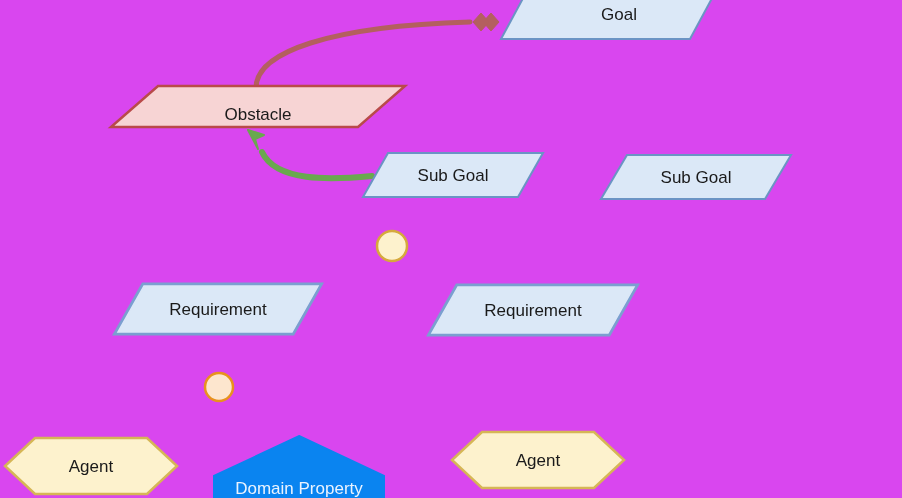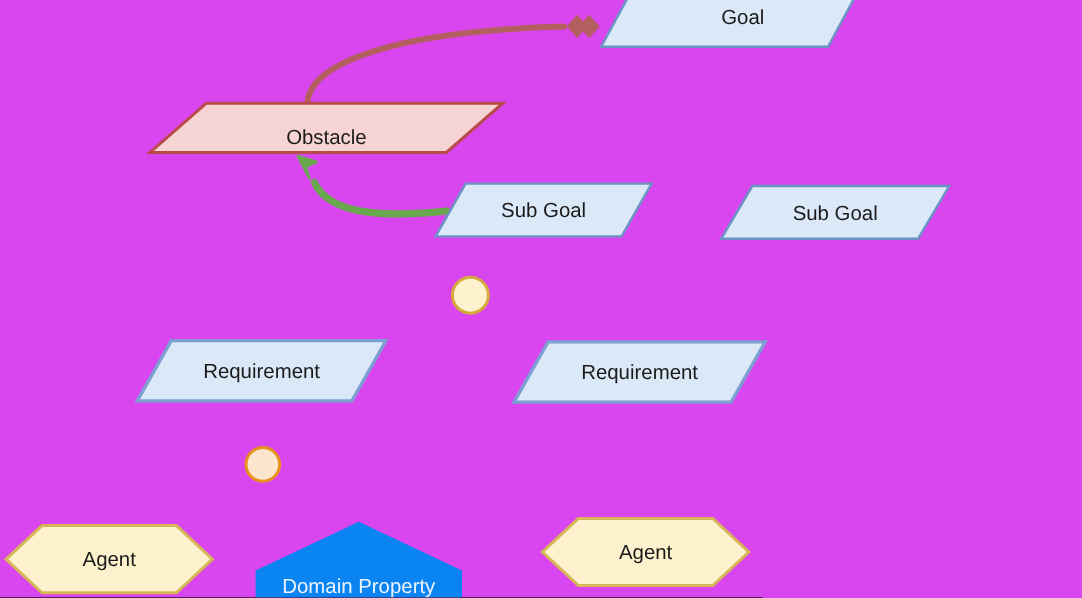--- a/index.html
+++ b/index.html
@@ -83,21 +83,21 @@
     </g>
   </svg>
 
   <div class="node" style="left:500px; top:-12px; width:218px; height:52px;">
     <svg class="para-svg" width="218" height="52" viewBox="0 0 218 52">
       <polygon points="28,1 217,1 190,51 1,51" fill="#dbe8f7" stroke="#6b94c4" stroke-width="2"></polygon>
     </svg>
     <div class="node-label" style="padding-left:10px;">Goal</div>
   </div>
 
-  <div class="node" style="left:124px; top:84px; width:296px; height:61px;">
+  <div class="node" style="left:110px; top:84px; width:296px; height:61px;">
     <svg class="para-svg" width="296" height="45" viewBox="0 0 296 45">
       <polygon points="48,2 295,2 248,43 1,43" fill="#f7d4d4" stroke="#b94a4a" stroke-width="2.5"></polygon>
     </svg>
     <div class="node-label">Obstacle</div>
   </div>
 
   <div class="node" style="left:362px; top:152px; width:182px; height:46px;">
     <svg class="para-svg" width="182" height="46" viewBox="0 0 182 46">
       <polygon points="26,1 181,1 156,45 1,45" fill="#dbe8f7" stroke="#6b94c4" stroke-width="2"></polygon>
     </svg>

